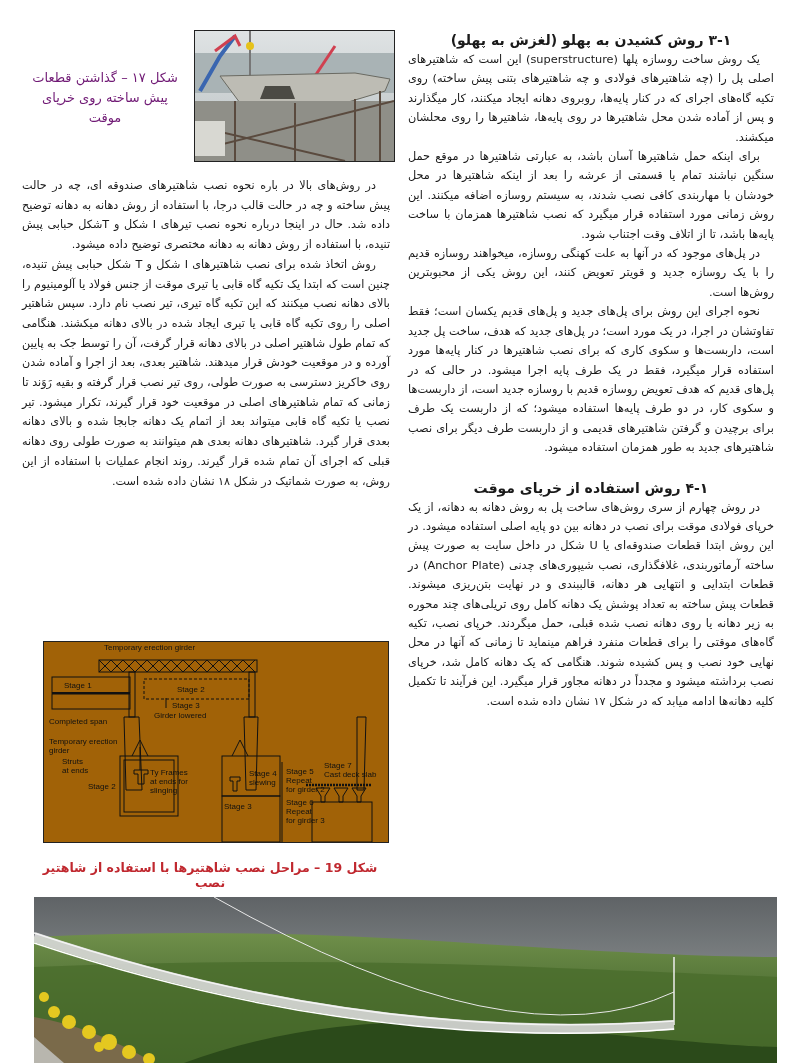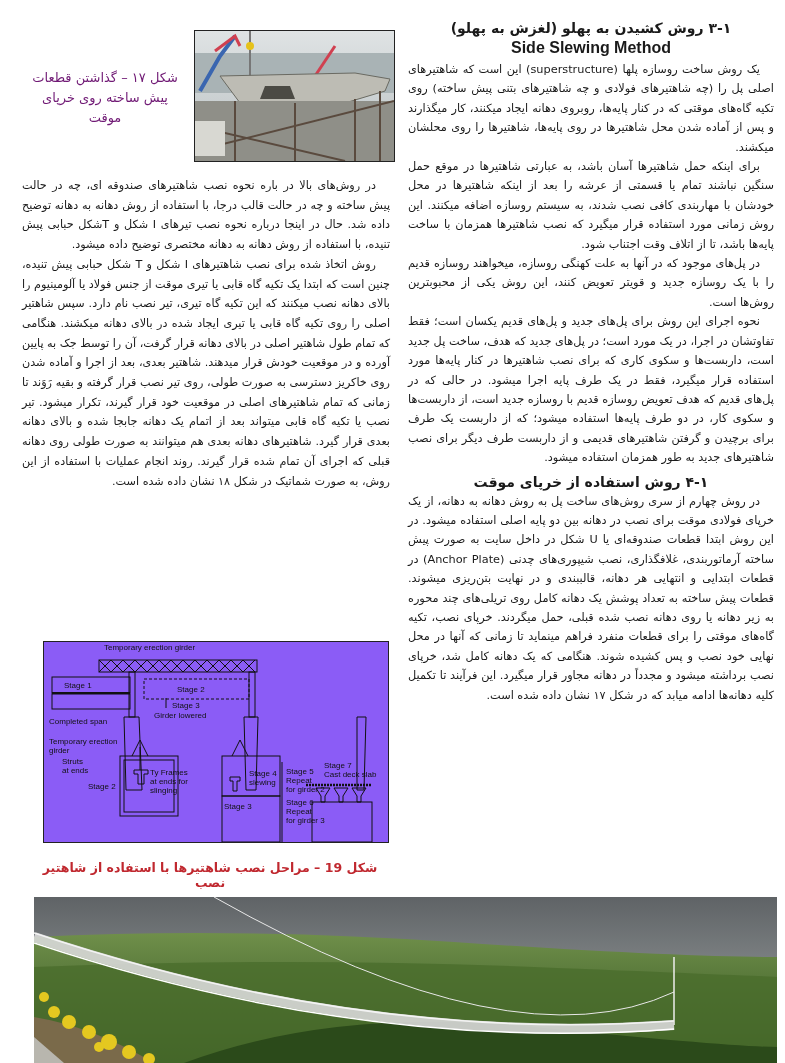--- a/index.html
+++ b/index.html
@@ -1,47 +1,46 @@
 <!DOCTYPE html>
 <html><head>
 <meta charset="utf-8">
 <style>
   html, body { margin: 0; padding: 0; background: #ffffff; }
   body { width: 785px; height: 1063px; position: relative; overflow: hidden;
          font-family: "DejaVu Sans", sans-serif; color: #1a1a1a; }
   .abs { position: absolute; }
-  .col-right { left: 408px; top: 18px; width: 366px; direction: rtl; text-align: justify; }
+  .col-right { left: 408px; top: 30px; width: 366px; direction: rtl; text-align: justify; }
   .col-left { left: 22px; top: 176px; width: 368px; direction: rtl; text-align: justify; }
   .heading-fa { font-weight: bold; font-size: 14px; text-align: center; line-height: 20px; margin: 0; }
   .heading-en { font-family: "Liberation Sans", sans-serif; font-size: 16px; text-align: center;
                 line-height: 20px; margin: 0 0 2px 0; direction: ltr; }
   p.para { margin: 0; font-size: 11.3px; line-height: 19.4px; text-indent: 14px; }
   .col-left p.para { font-size: 11.2px; line-height: 19.7px; }
   .caption17 { left: 30px; top: 68px; width: 150px; direction: rtl; text-align: center;
                color: #701a75; font-size: 13px; line-height: 20px; }
   .caption18 { left: 40px; top: 860px; width: 340px; direction: rtl; text-align: center;
                color: #c0282f; font-size: 12.5px; font-weight: bold; }
   .photo17 { left: 194px; top: 30px; width: 199px; height: 130px; border: 1px solid #222;
              overflow: hidden; background: #cfd3d3; }
   .diagram { left: 43px; top: 641px; width: 344px; height: 200px; border: 1.5px solid #222;
-             background: #8b5cf6; overflow: hidden; }
+             background: #a16207; overflow: hidden; }
   .diagram svg text { font-family: "Liberation Sans", sans-serif; font-size: 8px; fill: #111; }
   .panorama { left: 34px; top: 897px; width: 743px; height: 166px; overflow: hidden; background: #6f7a6a; }
 </style>
 </head>
 <body>
 
 <div class="abs col-right">
   <h2 class="heading-fa">۳-۱ روش کشیدن به پهلو (لغزش به پهلو)</h2>
-  <h2 class="heading-en">Side Slewing Method</h2>
-  <p class="para">یک روش ساخت روسازه پلها (superstructure) این است که شاهتیرهای اصلی پل را (چه شاهتیرهای فولادی و چه شاهتیرهای بتنی پیش ساخته) روی تکیه گاه‌های موقتی که در کنار پایه‌ها، روبروی دهانه ایجاد میکنند، کار میگذارند و پس از آماده شدن محل شاهتیرها در روی پایه‌ها، شاهتیرها را روی محلشان میکشند.</p>
+  <p class="para">یک روش ساخت روسازه پلها (superstructure) این است که شاهتیرهای اصلی پل را (چه شاهتیرهای فولادی و چه شاهتیرهای بتنی پیش ساخته) روی تکیه گاه‌های اجرای که در کنار پایه‌ها، روبروی دهانه ایجاد میکنند، کار میگذارند و پس از آماده شدن محل شاهتیرها در روی پایه‌ها، شاهتیرها را روی محلشان میکشند.</p>
   <p class="para">برای اینکه حمل شاهتیرها آسان باشد، به عبارتی شاهتیرها در موقع حمل سنگین نباشند تمام یا قسمتی از عرشه را بعد از اینکه شاهتیرها در محل خودشان با مهاربندی کافی نصب شدند، به سیستم روسازه اضافه میکنند. این روش زمانی مورد استفاده قرار میگیرد که نصب شاهتیرها همزمان با ساخت پایه‌ها باشد، تا از اتلاف وقت اجتناب شود.</p>
   <p class="para">در پل‌های موجود که در آنها به علت کهنگی روسازه، میخواهند روسازه قدیم را با یک روسازه جدید و قویتر تعویض کنند، این روش یکی از محبوبترین روش‌ها است.</p>
   <p class="para">نحوه اجرای این روش برای پل‌های جدید و پل‌های قدیم یکسان است؛ فقط تفاوتشان در اجرا، در یک مورد است؛ در پل‌های جدید که هدف، ساخت پل جدید است، داربست‌ها و سکوی کاری که برای نصب شاهتیرها در کنار پایه‌ها مورد استفاده قرار میگیرد، فقط در یک طرف پایه اجرا میشود. در حالی که در پل‌های قدیم که هدف تعویض روسازه قدیم با روسازه جدید است، از داربست‌ها و سکوی کار، در دو طرف پایه‌ها استفاده میشود؛ که از داربست یک طرف برای برچیدن و گرفتن شاهتیرهای قدیمی و از داربست طرف دیگر برای نصب شاهتیرهای جدید به طور همزمان استفاده میشود.</p>
-  <h2 class="heading-fa sec" style="margin-top:4px">۴-۱ روش استفاده از خرپای موقت</h2>
+  <h2 class="heading-fa sec" style="margin-top:20px">۴-۱ روش استفاده از خرپای موقت</h2>
   <p class="para">در روش چهارم از سری روش‌های ساخت پل به روش دهانه به دهانه، از یک خرپای فولادی موقت برای نصب در دهانه بین دو پایه اصلی استفاده میشود. در این روش ابتدا قطعات صندوقه‌ای یا U شکل در داخل سایت به صورت پیش ساخته آرماتوربندی، غلافگذاری، نصب شیپوری‌های چدنی (Anchor Plate) در قطعات ابتدایی و انتهایی هر دهانه، قالببندی و در نهایت بتن‌ریزی میشوند. قطعات پیش ساخته به تعداد پوشش یک دهانه کامل روی تریلی‌های چند محوره به زیر دهانه یا روی دهانه نصب شده قبلی، حمل میگردند. خرپای نصب، تکیه گاه‌های موقتی را برای قطعات منفرد فراهم مینماید تا زمانی که آنها در محل نهایی خود نصب و پس کشیده شوند. هنگامی که یک دهانه کامل شد، خرپای نصب برداشته میشود و مجدداً در دهانه مجاور قرار میگیرد. این فرآیند تا تکمیل کلیه دهانه‌ها ادامه میابد که در شکل ۱۷ نشان داده شده است.</p>
 </div>
 
 <div class="abs caption17">شکل ۱۷ – گذاشتن قطعات پیش ساخته روی خرپای موقت</div>
 
 <div class="abs photo17">
   <svg width="199" height="130" viewBox="0 0 199 130">
     <defs>
       <linearGradient id="sky" x1="0" y1="0" x2="0" y2="1">
         <stop offset="0" stop-color="#dfe3e4"></stop>

